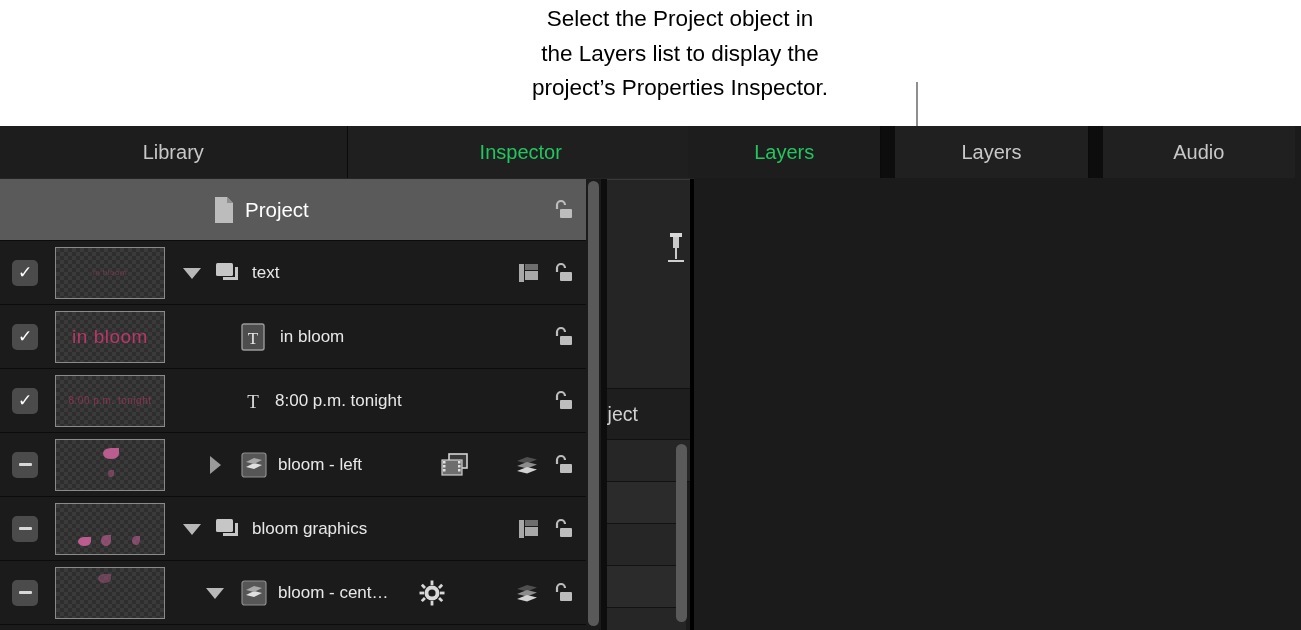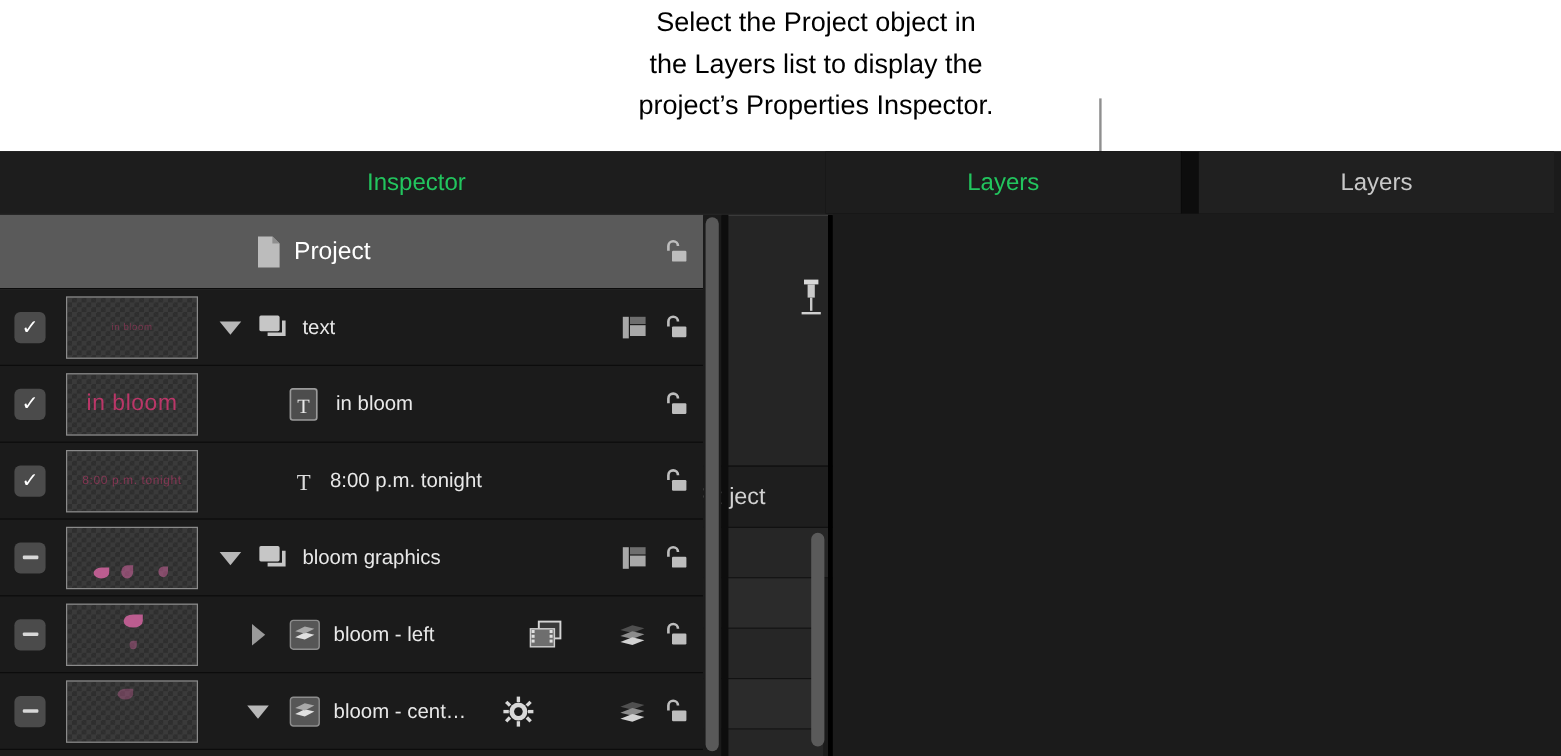--- a/index.html
+++ b/index.html
@@ -215,26 +215,28 @@
 project’s Properties Inspector.</div>
     <div class="callout-line"></div>
   </div>
 
   <div class="app">
 
     <div class="left-col"></div>
     <div class="right-col"></div>
 
     <div class="tabbar left">
+      <div class="tab">Library</div>
       <div class="tab active">Inspector</div>
     </div>
 
     <div class="tabbar right">
       <div class="tab active">Layers</div>
       <div class="tab">Layers</div>
+      <div class="tab">Audio</div>
     </div>
 
     <div class="insp-head">
       <div class="preview-box"></div>
       <div class="insp-div"></div>
       <div class="nothing-sel">Nothing Selected.</div>
       <div class="pin-icon">
         <svg width="20" height="34" viewBox="0 0 20 34">
           <rect x="4" y="1" width="12" height="4" fill="#d8d8d8"></rect>
           <rect x="7" y="5" width="6" height="11" fill="#c9c9c9"></rect>
@@ -368,54 +370,20 @@
             </svg>
           </span>
         </div>
       </div>
 
       <div class="layer-row">
         <div class="chk">
             <span class="dash"></span>
           </div>
         <div class="thumb-cell">
-          <span class="petal" style="left:22px;top:33px;width:13px;height:9px;"></span>
-          <span class="petal" style="left:45px;top:31px;width:10px;height:11px;opacity:.55;"></span>
-          <span class="petal" style="left:76px;top:32px;width:8px;height:9px;opacity:.5;"></span>
-        </div>
-        <div class="disc down" style="left:183px;top:27px;"></div>
-        <div class="row-icon" style="left:216px;">
-          <svg width="26" height="24" viewBox="0 0 26 24">
-            <rect x="0" y="2" width="17" height="13" rx="1.5" fill="#c6c6c6"></rect>
-            <path d="M19 6 h3 v13 h-15 v-3 h12 z" fill="#c6c6c6"></path>
-          </svg>
-        </div>
-        <div class="row-label" style="left:252px;">bloom graphics</div>
-        <div class="right-icons">
-          <span>
-            <svg width="22" height="22" viewBox="0 0 22 22">
-              <rect x="1" y="2" width="5" height="18" fill="#a8a8a8"></rect>
-              <rect x="7" y="2" width="13" height="6" fill="#6e6e6e"></rect>
-              <rect x="7" y="9" width="13" height="9" fill="#a8a8a8"></rect>
-            </svg>
-          </span>
-          <span>
-            <svg width="24" height="24" viewBox="0 0 24 24">
-              <path d="M7 11 V7 a4 4 0 0 1 8 0" fill="none" stroke="#bdbdbd" stroke-width="2.2"></path>
-              <rect x="10" y="11" width="12" height="9" rx="1" fill="#bdbdbd"></rect>
-            </svg>
-          </span>
-        </div>
-      </div>
-
-      <div class="layer-row">
-        <div class="chk">
-            <span class="dash"></span>
-          </div>
-        <div class="thumb-cell">
           <span class="petal" style="left:47px;top:8px;width:16px;height:11px;"></span>
           <span class="petal" style="left:52px;top:30px;width:6px;height:7px;opacity:.4;"></span>
         </div>
         <div class="disc right" style="left:210px;top:23px;"></div>
         <div class="row-icon" style="left:240px;">
           <svg width="28" height="28" viewBox="0 0 28 28">
             <rect x="2" y="2" width="24" height="24" rx="2.5" fill="#565656" stroke="#8d8d8d" stroke-width="1.2"></rect>
             <path d="M6 16 l8-4 8 2 -8 4 z" fill="#e0e0e0"></path>
             <path d="M6 11 l8-4 8 2 -8 4 z" fill="#a9a9a9"></path>
           </svg>
@@ -432,20 +400,54 @@
             <rect x="18" y="14" width="2.5" height="2.5" fill="#e0e0e0"></rect>
             <rect x="18" y="18" width="2.5" height="2.5" fill="#e0e0e0"></rect>
           </svg>
         </div>
         <div class="right-icons">
           <span>
             <svg width="26" height="22" viewBox="0 0 26 22">
               <path d="M3 7 l10-4 10 2.5 -10 4 z" fill="#4f4f4f"></path>
               <path d="M3 12 l10-4 10 2.5 -10 4 z" fill="#8c8c8c"></path>
               <path d="M3 17 l10-4 10 2.5 -10 4 z" fill="#d2d2d2"></path>
+            </svg>
+          </span>
+          <span>
+            <svg width="24" height="24" viewBox="0 0 24 24">
+              <path d="M7 11 V7 a4 4 0 0 1 8 0" fill="none" stroke="#bdbdbd" stroke-width="2.2"></path>
+              <rect x="10" y="11" width="12" height="9" rx="1" fill="#bdbdbd"></rect>
+            </svg>
+          </span>
+        </div>
+      </div>
+
+      <div class="layer-row">
+        <div class="chk">
+            <span class="dash"></span>
+          </div>
+        <div class="thumb-cell">
+          <span class="petal" style="left:22px;top:33px;width:13px;height:9px;"></span>
+          <span class="petal" style="left:45px;top:31px;width:10px;height:11px;opacity:.55;"></span>
+          <span class="petal" style="left:76px;top:32px;width:8px;height:9px;opacity:.5;"></span>
+        </div>
+        <div class="disc down" style="left:183px;top:27px;"></div>
+        <div class="row-icon" style="left:216px;">
+          <svg width="26" height="24" viewBox="0 0 26 24">
+            <rect x="0" y="2" width="17" height="13" rx="1.5" fill="#c6c6c6"></rect>
+            <path d="M19 6 h3 v13 h-15 v-3 h12 z" fill="#c6c6c6"></path>
+          </svg>
+        </div>
+        <div class="row-label" style="left:252px;">bloom graphics</div>
+        <div class="right-icons">
+          <span>
+            <svg width="22" height="22" viewBox="0 0 22 22">
+              <rect x="1" y="2" width="5" height="18" fill="#a8a8a8"></rect>
+              <rect x="7" y="2" width="13" height="6" fill="#6e6e6e"></rect>
+              <rect x="7" y="9" width="13" height="9" fill="#a8a8a8"></rect>
             </svg>
           </span>
           <span>
             <svg width="24" height="24" viewBox="0 0 24 24">
               <path d="M7 11 V7 a4 4 0 0 1 8 0" fill="none" stroke="#bdbdbd" stroke-width="2.2"></path>
               <rect x="10" y="11" width="12" height="9" rx="1" fill="#bdbdbd"></rect>
             </svg>
           </span>
         </div>
       </div>

